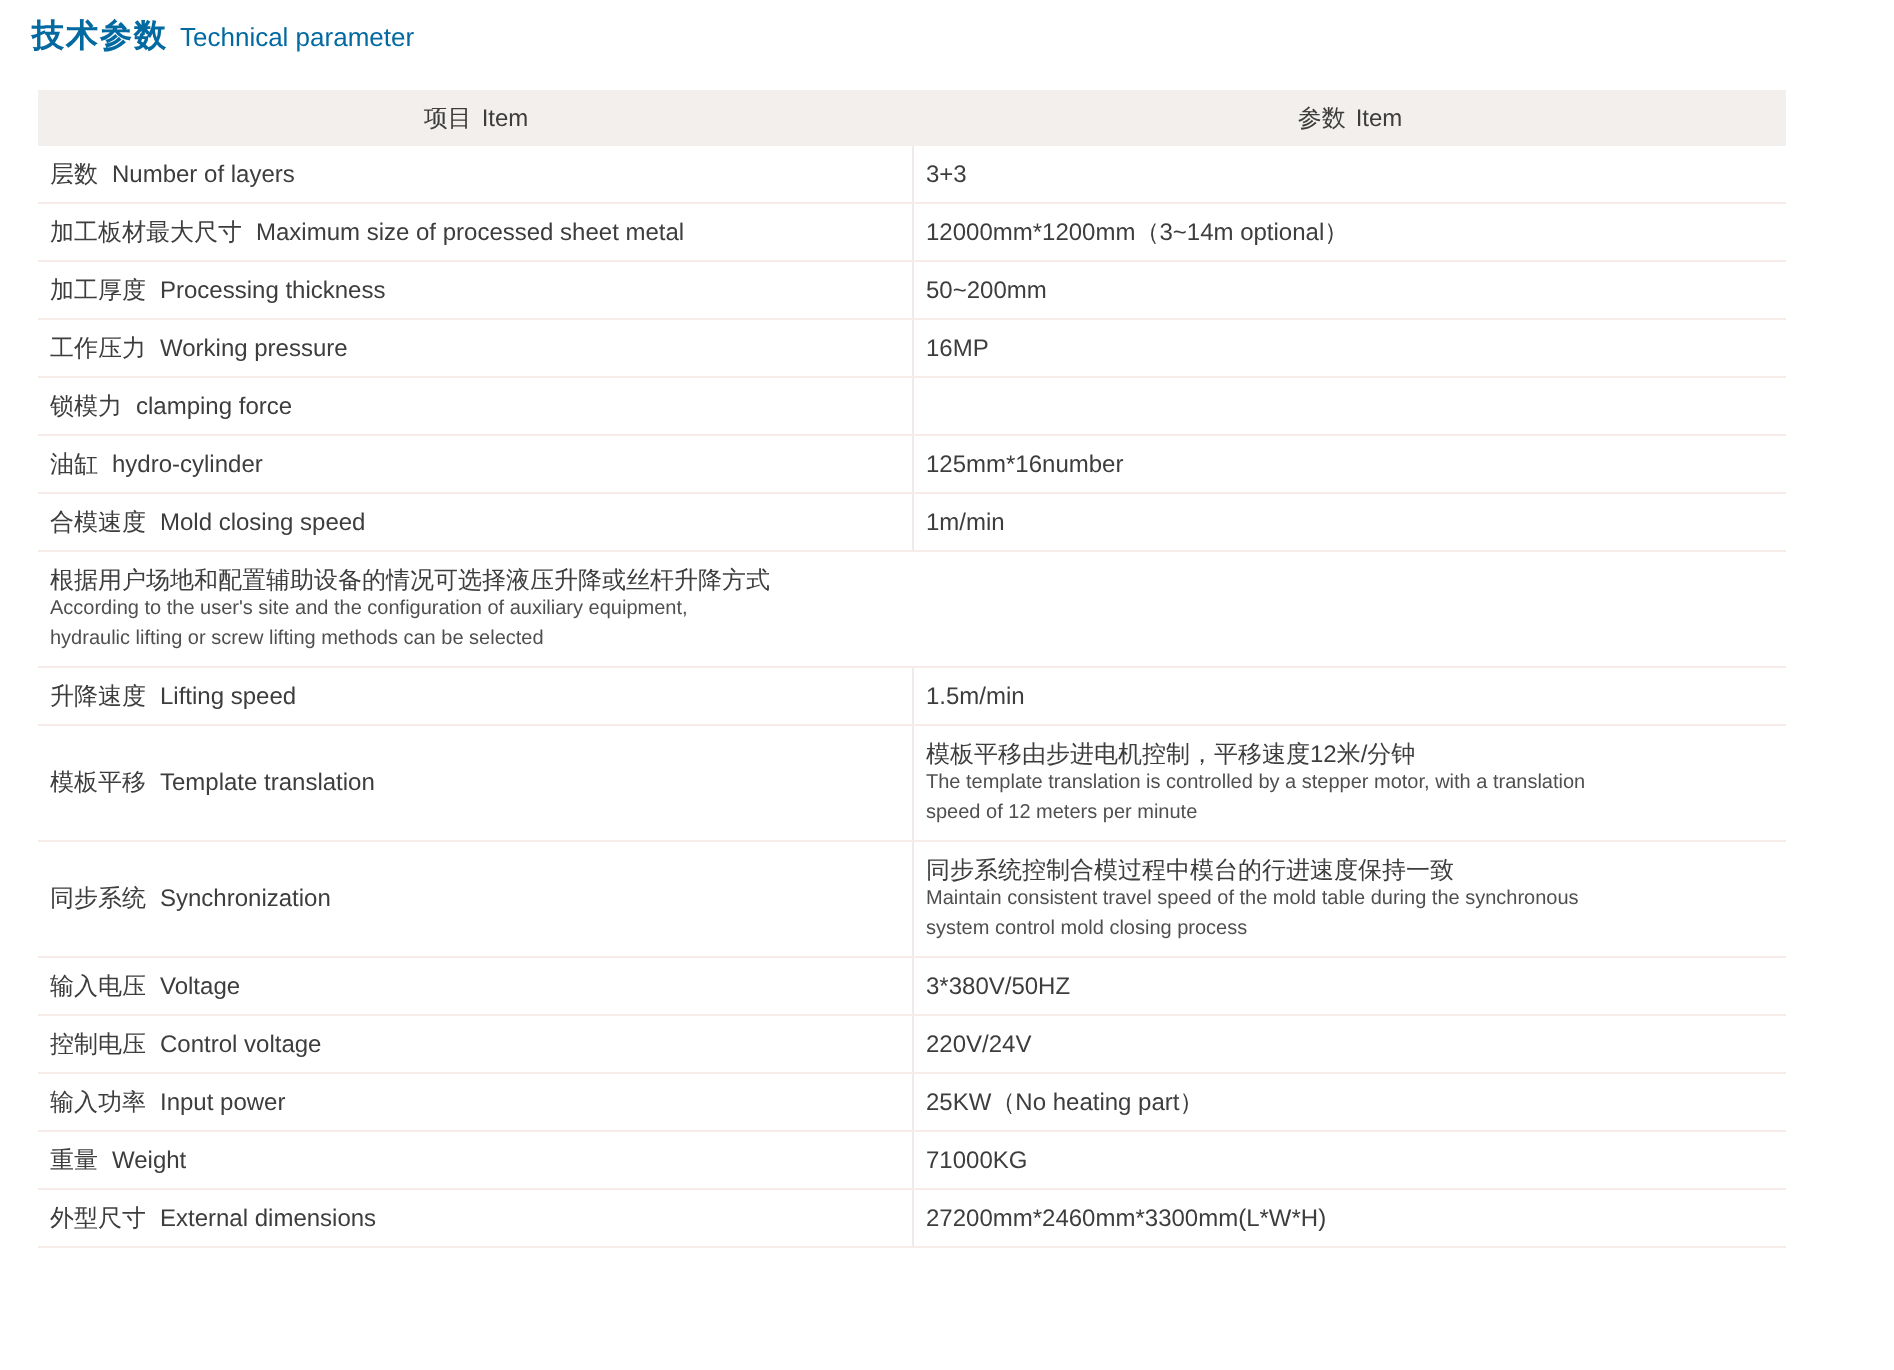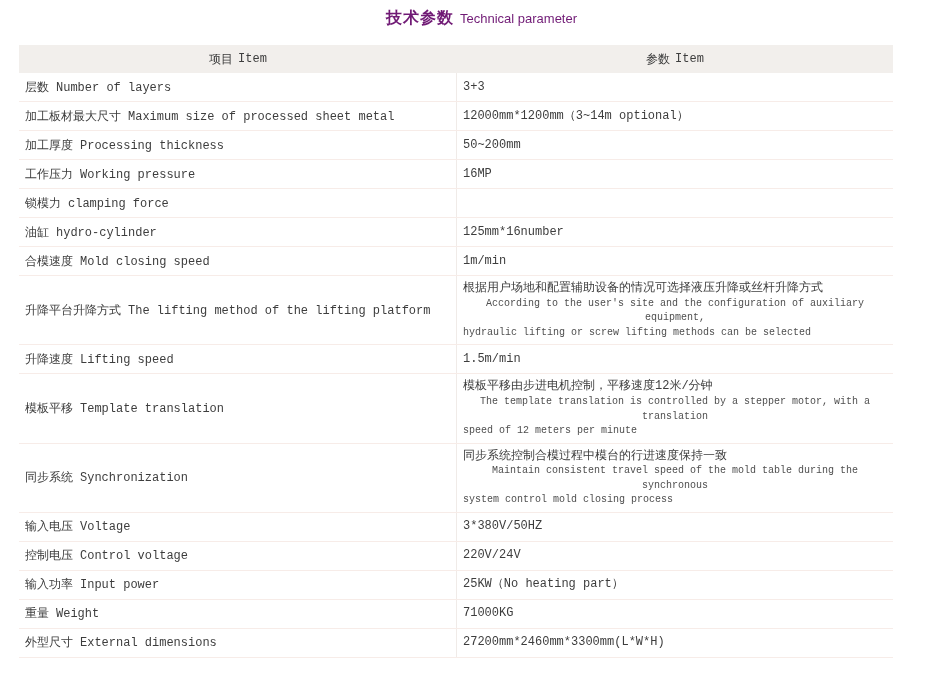--- a/index.html
+++ b/index.html
@@ -11,39 +11,37 @@
   }
   .page {
     position: relative;
     width: 947px;
     height: 685px;
     background: #ffffff;
     overflow: hidden;
   }
   .page-title {
     padding: 8px 0 0 16px;
-    color: #701a75;
+    color: #0369a1;
     white-space: nowrap;
-    text-align: center;
   }
   .page-title .cn {
     font-size: 16px;
     font-weight: 700;
     letter-spacing: 1px;
   }
   .page-title .en {
     font-size: 13px;
     font-weight: 400;
     margin-left: 6px;
   }
   .param-table {
     margin: 16px 0 0 19px;
     width: 874px;
     font-size: 12px;
-    font-family: Liberation Mono, monospace;
   }
   .thead {
     display: flex;
     height: 28px;
     background: #f2efec;
   }
   .thead .cell {
     display: flex;
     align-items: center;
     justify-content: center;
@@ -155,23 +153,20 @@
       <div class="cell col-left label">
         <div><span>合模速度</span><span class="en">Mold closing speed</span></div>
       </div>
       <div class="cell col-right">
         <div class="value-main">1m/min</div>
       </div>
     </div>
 
 
     <div class="trow tall">
-      <div class="cell col-left label">
-        <div><span>升降平台升降方式</span><span class="en">The lifting method of the lifting platform</span></div>
-      </div>
       <div class="cell col-right">
         <div class="value-main">根据用户场地和配置辅助设备的情况可选择液压升降或丝杆升降方式</div>
         <div class="value-sub">According to the user's site and the configuration of auxiliary equipment,</div>
         <div class="value-sub">hydraulic lifting or screw lifting methods can be selected</div>
       </div>
     </div>
 
     <div class="trow">
       <div class="cell col-left label">
         <div><span>升降速度</span><span class="en">Lifting speed</span></div>

